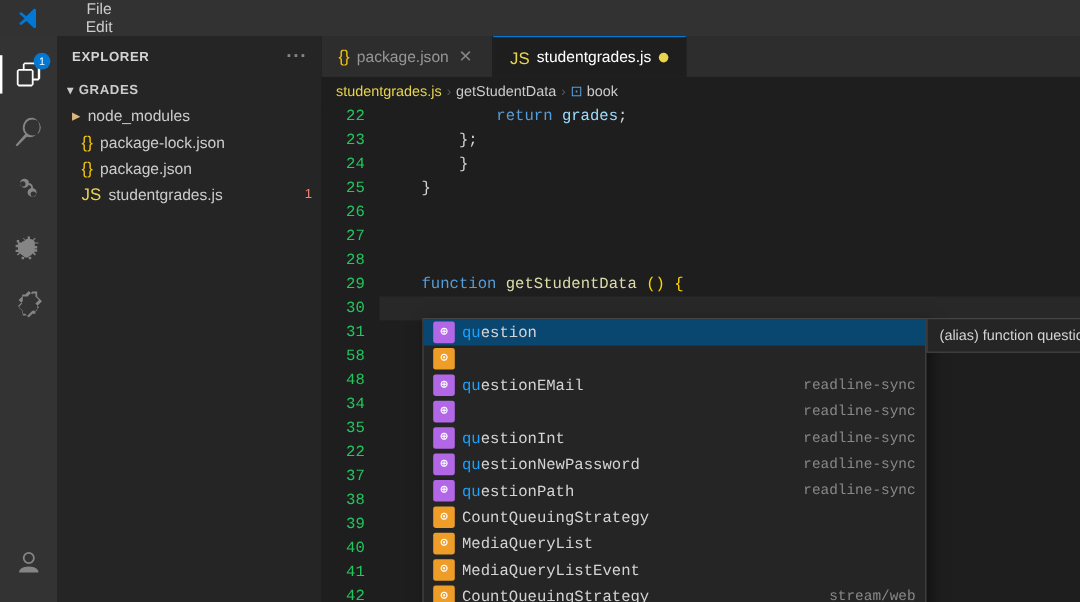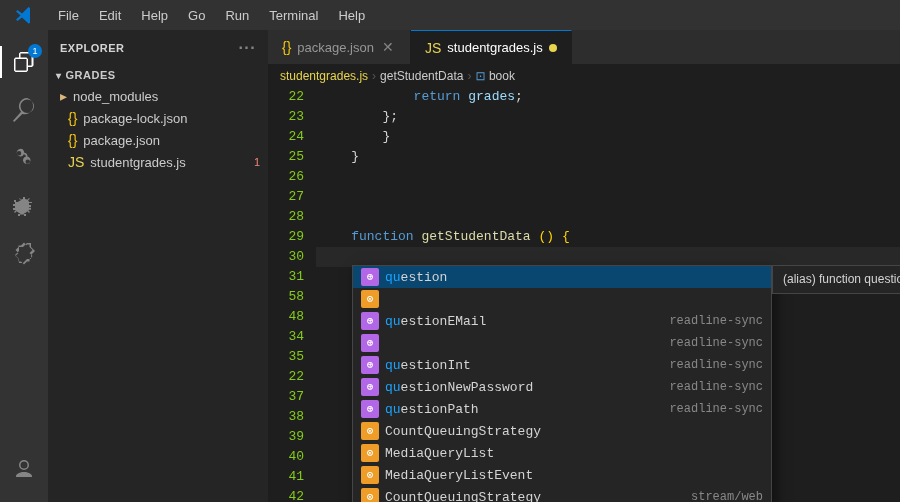--- a/index.html
+++ b/index.html
@@ -28,20 +28,21 @@
       display: flex;
       align-items: center;
       justify-content: center;
       color: #0078d4;
       font-size: 18px;
     }
     .menubar-items {
       display: flex;
       align-items: center;
       height: 100%;
+      flex-direction: column;
     }
     .menubar-item {
       padding: 0 10px;
       height: 100%;
       display: flex;
       align-items: center;
       color: #cccccc;
       font-size: 13px;
       cursor: pointer;
       font-family: -apple-system, BlinkMacSystemFont, 'Segoe UI', sans-serif;
@@ -253,21 +254,21 @@
       background: #1e1e1e;
     }
     .code-content {
       display: flex;
       height: 100%;
       overflow: hidden;
     }
     .line-numbers {
       width: 48px;
       background: #1e1e1e;
-      color: #84cc16;
+      color: #22c55e;
       text-align: right;
       padding-right: 12px;
       font-size: 13px;
       line-height: 20px;
       user-select: none;
       flex-shrink: 0;
       padding-top: 0;
     }
     .code-lines {
       flex: 1;

